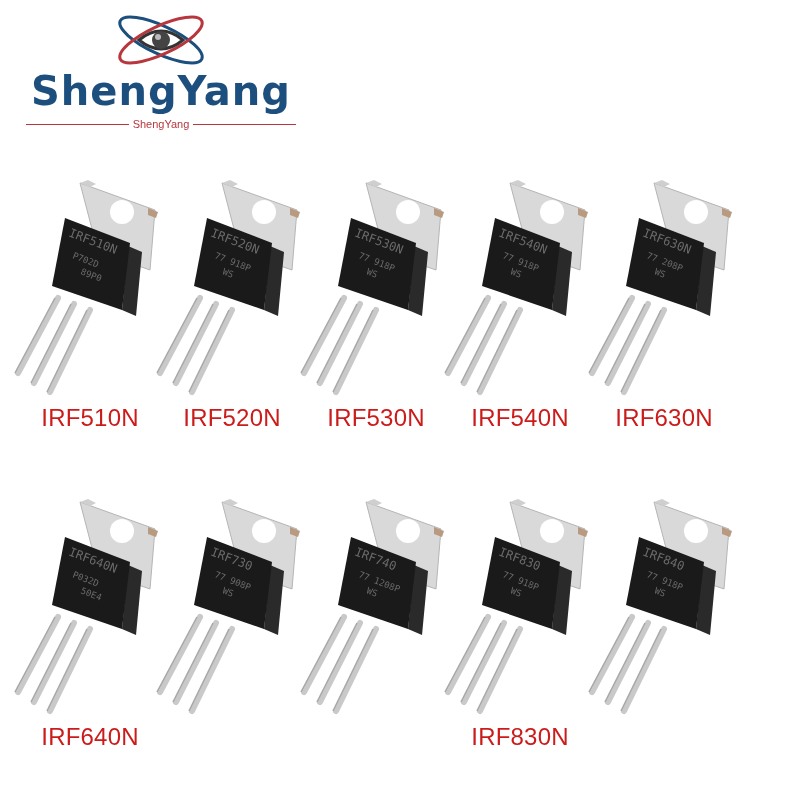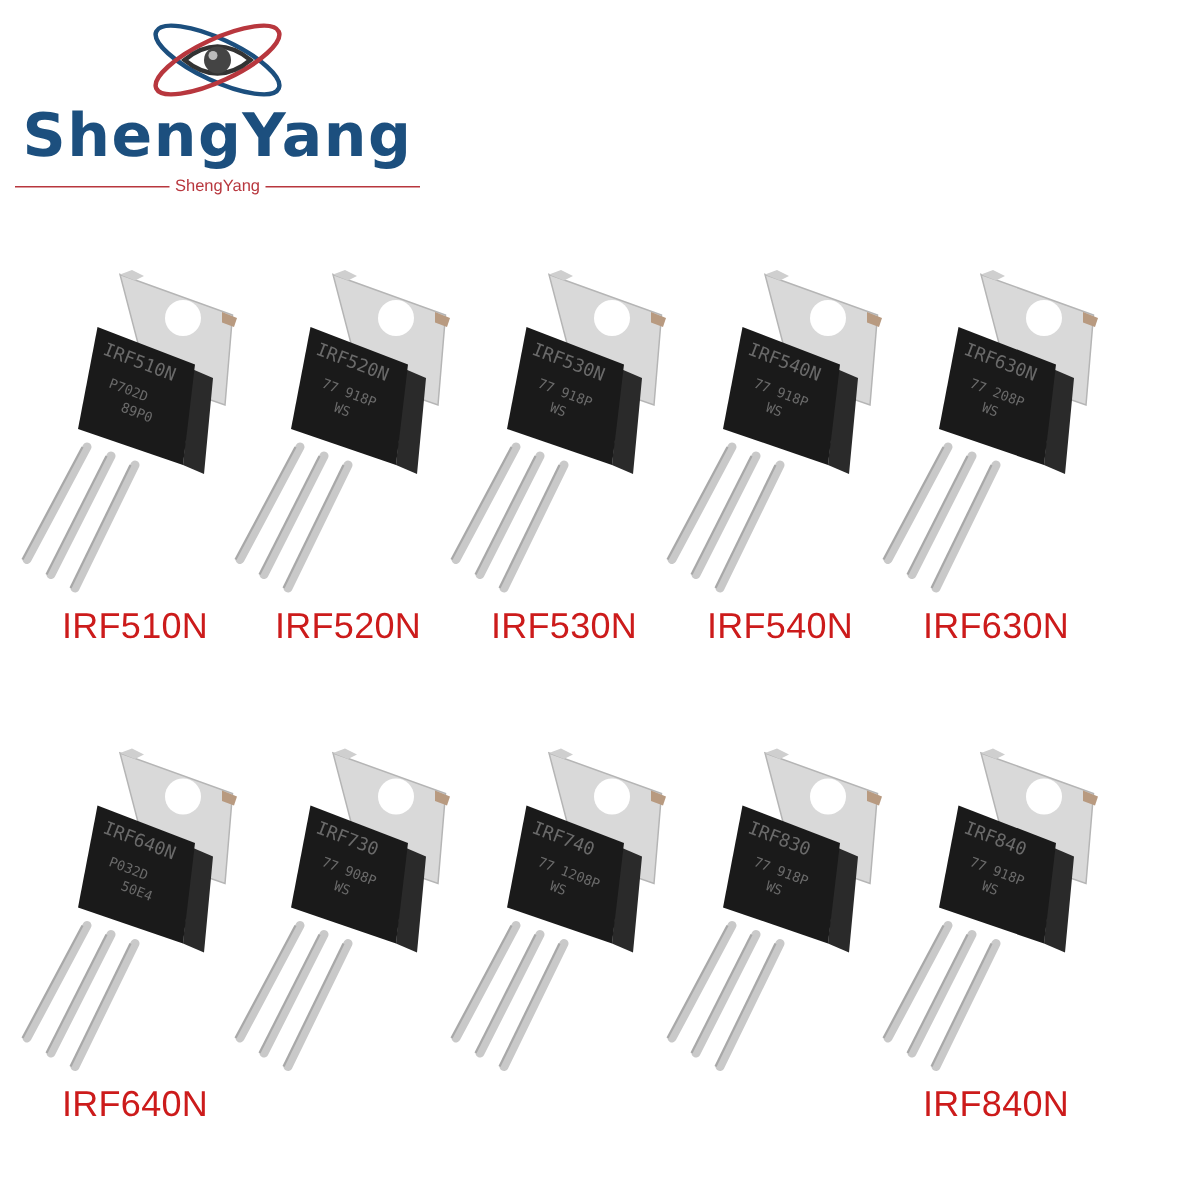--- a/index.html
+++ b/index.html
@@ -1,18 +1,18 @@
 <!DOCTYPE html>
 <html><head>
 <meta charset="utf-8">
 <style>
   html, body { margin:0; padding:0; background:#ffffff; }
   body { width:800px; height:800px; position:relative; overflow:hidden; font-family:"Liberation Sans", sans-serif; }
 
-  .logo { position:absolute; left:0; top:0; width:290px; height:140px; }
+  .logo { position:absolute; left:16px; top:0; width:290px; height:140px; }
   .logo-mark { position:absolute; left:95px; top:10px; width:100px; height:60px; }
   .logo-title { position:absolute; left:10px; top:68px; width:270px; text-align:center;
     font-family:"DejaVu Sans", sans-serif; font-weight:bold; font-size:40px; letter-spacing:1px; color:#1c4f7e; }
   .logo-sub { position:absolute; left:10px; top:117px; width:270px; height:14px; display:flex; align-items:center; }
   .logo-sub .line { flex:1; height:1px; background:#b8373e; }
   .logo-sub .txt { font-size:11px; color:#b8373e; padding:0 4px; }
 
   .item { position:absolute; width:160px; height:260px; }
   .item svg { position:absolute; left:0; top:0; }
   .item .label { position:absolute; left:0; width:160px; text-align:center;
@@ -280,20 +280,21 @@
       <polygon points="138,30 148,34 146,40 138,37" fill="#b89a80"></polygon>
       <circle cx="112" cy="34" r="12" fill="#ffffff"></circle>
 
       <polygon points="118,68 132,74 126,138 112,132" fill="#2a2a2a"></polygon>
 
       <polygon points="55,40 120,65 112,132 42,108" fill="#1a1a1a"></polygon>
       <text class="marking m1" x="0" y="0" font-size="12" transform="translate(58,58) rotate(21)">IRF830</text>
       <text class="marking m2" x="0" y="0" font-size="9" transform="translate(62,80) rotate(21)">77  918P</text>
       <text class="marking m3" x="0" y="0" font-size="9" transform="translate(70,96) rotate(21)">WS</text>
     </svg>
+    <div class="label">IRF830N</div>
   </div>
     <div class="item" style="left: 584px; top: 497px;">
     <svg width="160" height="230" viewBox="0 0 160 230">
 
       <g stroke="#c9c9c9" stroke-width="6" stroke-linecap="round">
         <line x1="48" y1="120" x2="8" y2="195"></line>
         <line x1="64" y1="126" x2="24" y2="205"></line>
         <line x1="80" y1="132" x2="40" y2="214"></line>
       </g>
       <g stroke="#a8a8a8" stroke-width="1.5" fill="none">
@@ -307,15 +308,14 @@
       <polygon points="138,30 148,34 146,40 138,37" fill="#b89a80"></polygon>
       <circle cx="112" cy="34" r="12" fill="#ffffff"></circle>
 
       <polygon points="118,68 132,74 126,138 112,132" fill="#2a2a2a"></polygon>
 
       <polygon points="55,40 120,65 112,132 42,108" fill="#1a1a1a"></polygon>
       <text class="marking m1" x="0" y="0" font-size="12" transform="translate(58,58) rotate(21)">IRF840</text>
       <text class="marking m2" x="0" y="0" font-size="9" transform="translate(62,80) rotate(21)">77  918P</text>
       <text class="marking m3" x="0" y="0" font-size="9" transform="translate(70,96) rotate(21)">WS</text>
     </svg>
-    <div class="label">IRF840N</div>
   </div>
   </div>
 
 </body></html>

